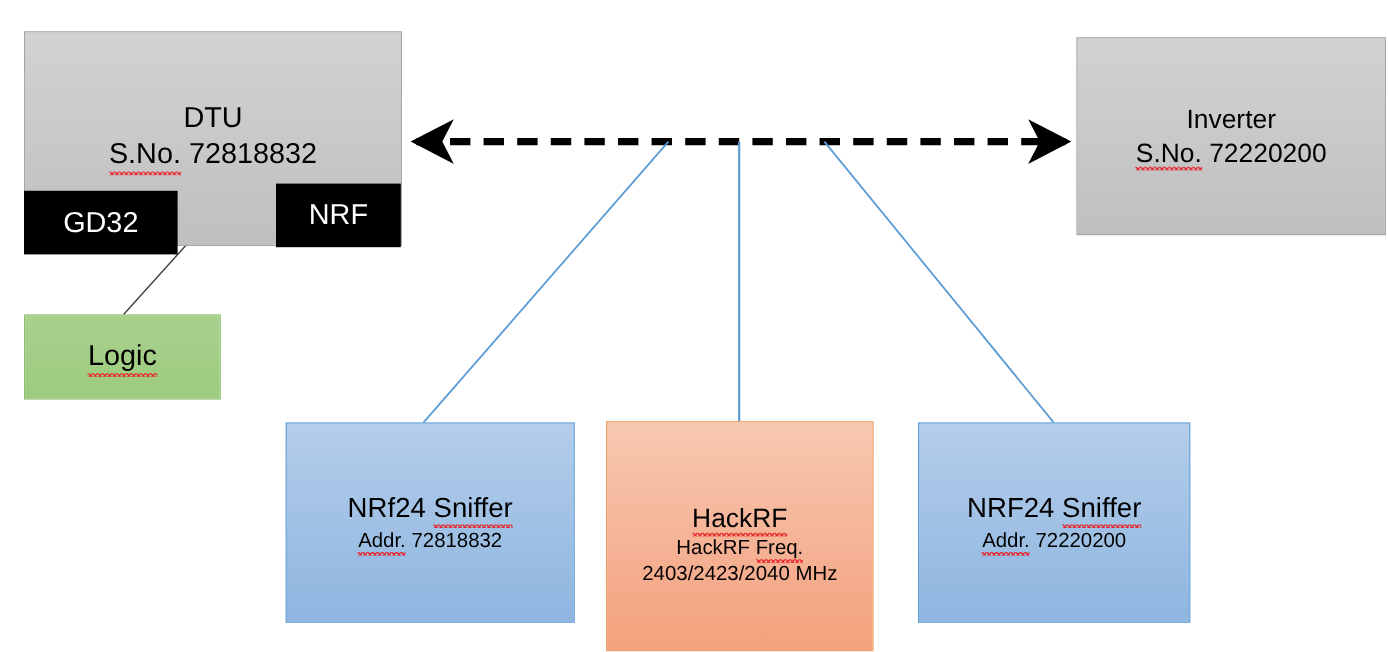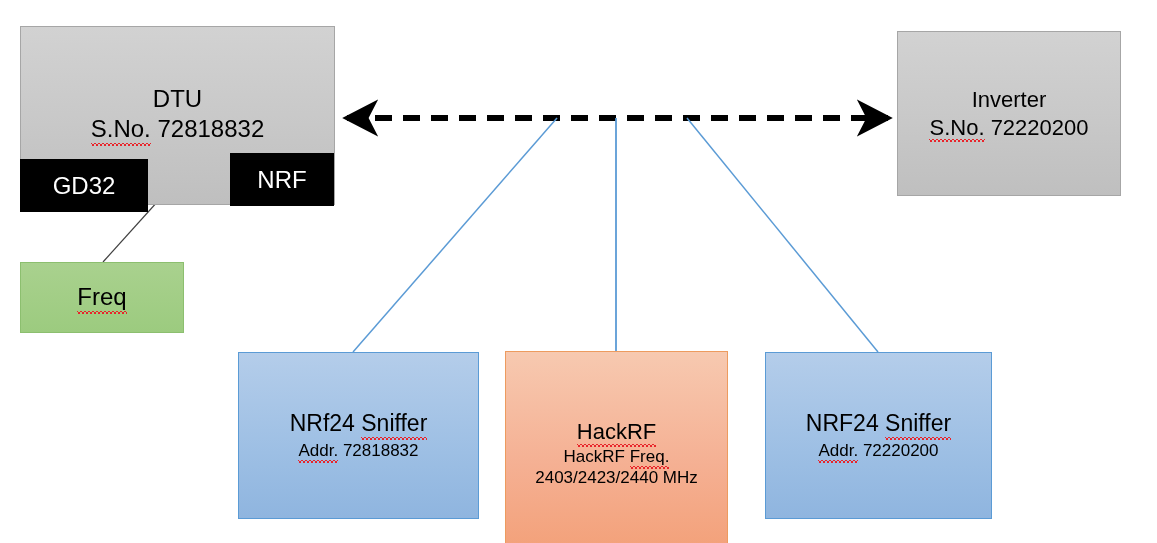--- a/index.html
+++ b/index.html
@@ -74,21 +74,21 @@
     height: 71px;
     background: linear-gradient(to bottom, #a9d18e 0%, #9ccb7f 100%);
     border: 1px solid #8cbf6f;
     font-size: 24px;
   }
 
   
   #inverter {
     left: 897px;
     top: 31px;
-    width: 224px;
+    width: 258px;
     height: 165px;
     background: linear-gradient(to bottom, #d2d2d2 0%, #c8c8c8 55%, #bfbfbf 100%);
     border: 1px solid #a6a6a6;
   }
   #inverter .l1 { font-size: 22px; }
   #inverter .l2 { font-size: 22px; margin-top: 2px; }
 
   
   .sniffer {
     background: linear-gradient(to bottom, #b4cdea 0%, #9dbfe4 60%, #8fb5df 100%);
@@ -169,37 +169,37 @@
 
   <div class="blackbox" id="gd32">
     <span>GD32</span>
   </div>
 
   <div class="blackbox" id="nrf">
     <span>NRF</span>
   </div>
 
   <div class="node" id="logic">
-    <span class="sq">Freq</span>
+    <span class="sq">Logic</span>
   </div>
 
   <div class="node" id="inverter">
     <div class="l1">Inverter</div>
     <div class="l2"><span class="sq">S.No.</span><span> 72220200</span></div>
   </div>
 
   <div class="node sniffer" id="sniffer-left">
     <div class="l1"><span>NRf24 </span><span class="sq">Sniffer</span></div>
     <div class="l2"><span class="sq">Addr.</span><span> 72818832</span></div>
   </div>
 
   <div class="node" id="hackrf">
     <div class="l1"><span class="sq">HackRF</span></div>
     <div class="l2"><span>HackRF </span><span class="sq">Freq.</span></div>
-    <div class="l3">2403/2423/2440 MHz</div>
+    <div class="l3">2403/2423/2040 MHz</div>
   </div>
 
   <div class="node sniffer" id="sniffer-right">
     <div class="l1"><span>NRF24 </span><span class="sq">Sniffer</span></div>
     <div class="l2"><span class="sq">Addr.</span><span> 72220200</span></div>
   </div>
 
 </div>
 
 </body></html>

